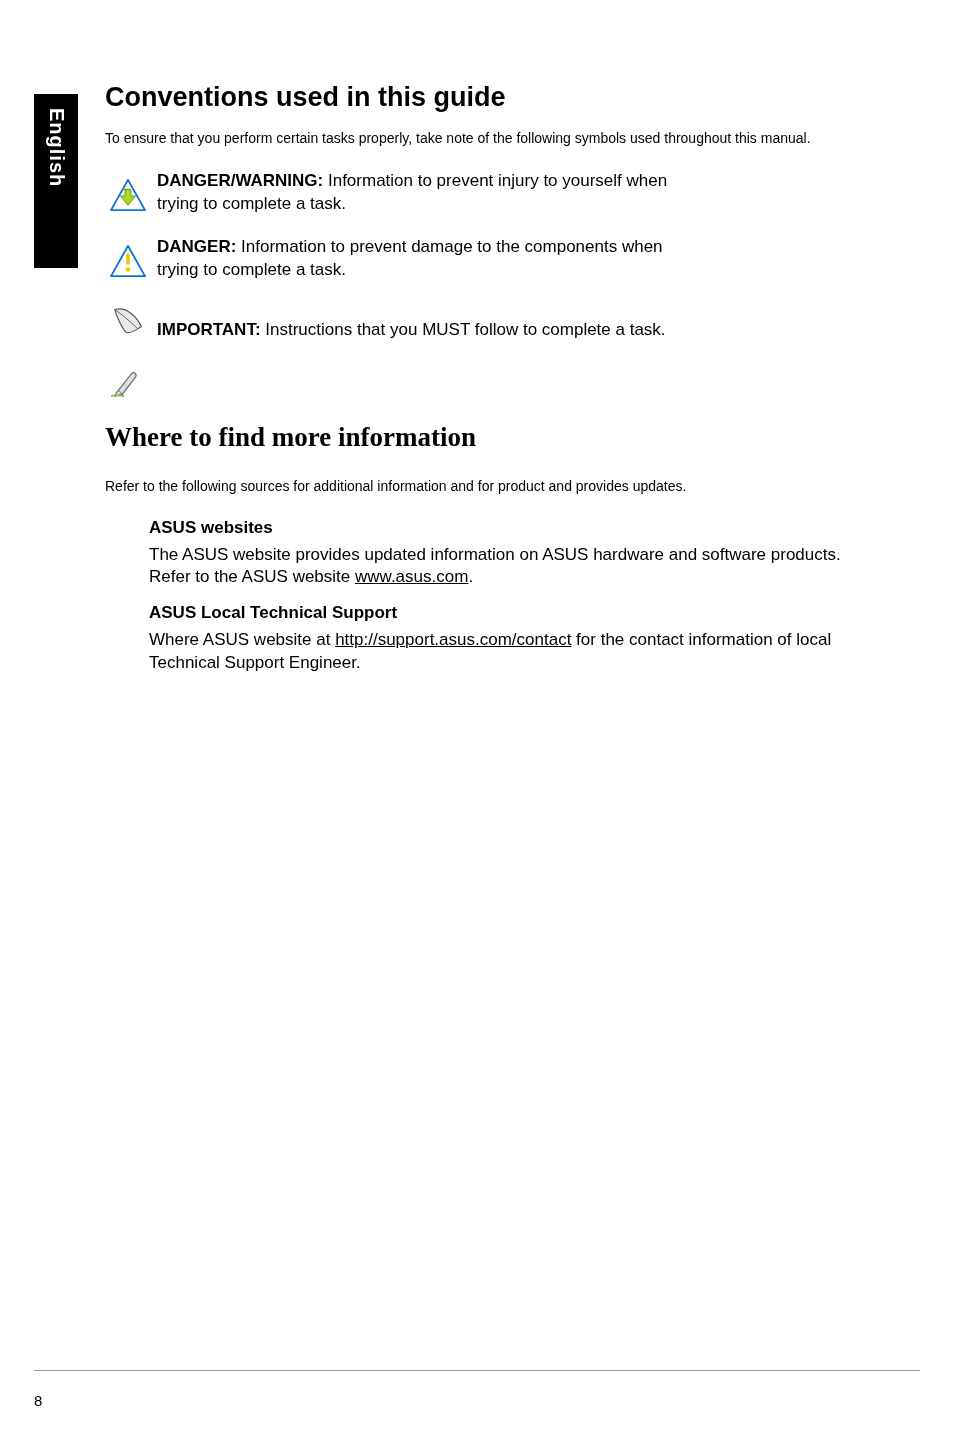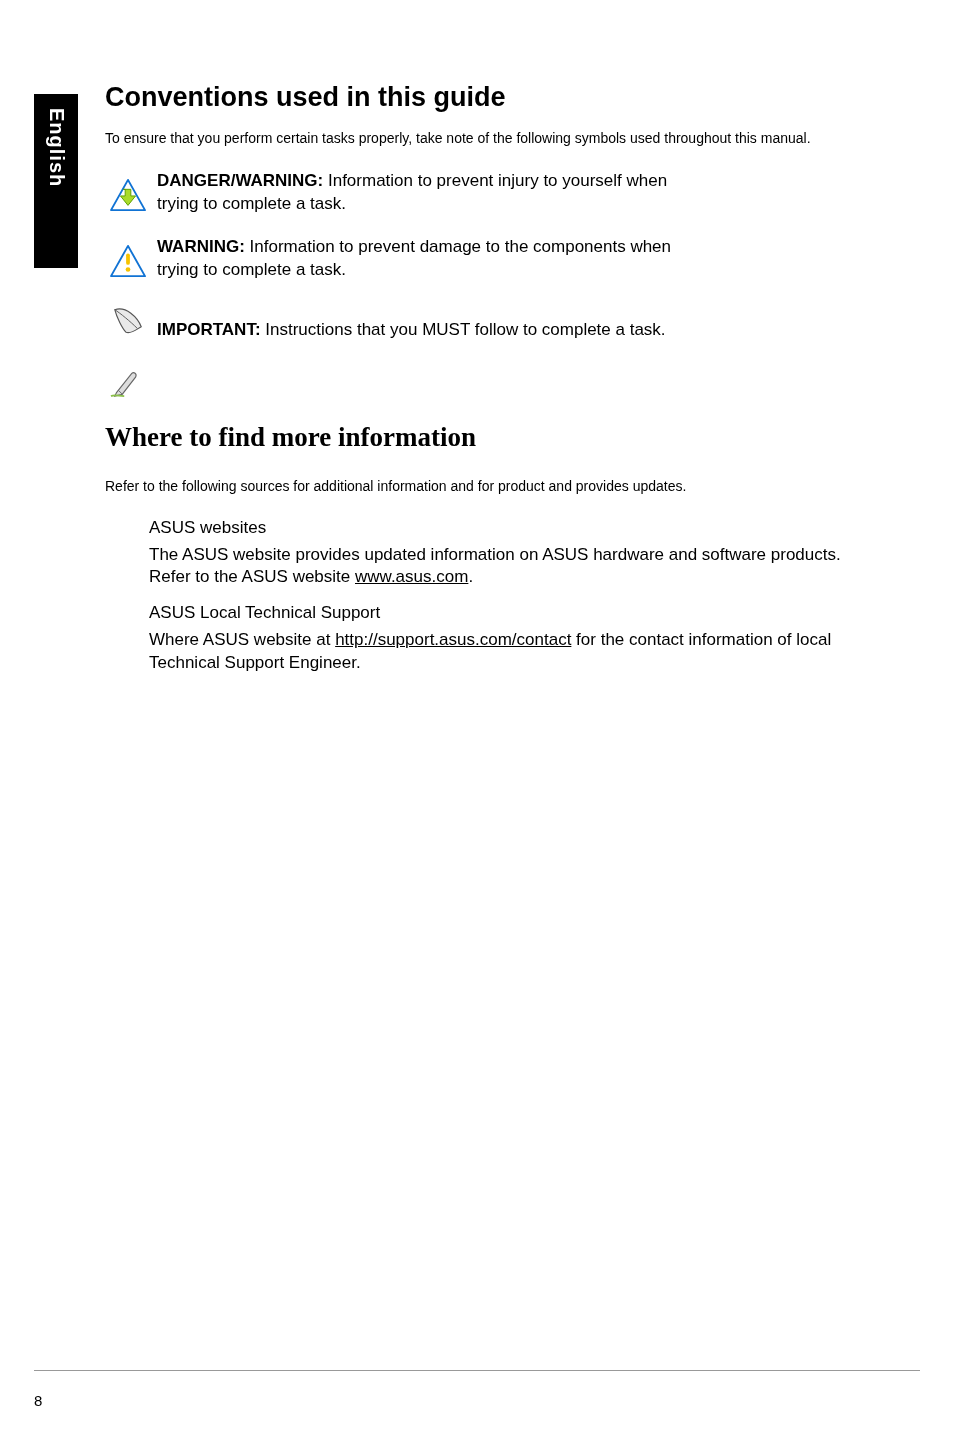--- a/index.html
+++ b/index.html
@@ -77,21 +77,21 @@
   h2.section-heading.second {
     margin-top: 12px;
     margin-bottom: 24px;
     font-family: Liberation Serif, serif;
   }
   .sub-block {
     padding-left: 44px;
     margin-top: 10px;
   }
   .sub-heading {
-    font-weight: normal;
+    font-weight: bold;
     font-size: 17px;
     margin-bottom: 6px;
   }
   .sub-body {
     font-size: 17px;
     line-height: 1.35;
     margin-bottom: 14px;
   }
   .underline { text-decoration: underline; }
   .footer-line {
@@ -135,21 +135,21 @@
 
   <div class="item-row">
     <div class="icon-col">
       <svg viewBox="0 0 40 36">
         <polygon points="20,2 38,34 2,34" fill="none" stroke="#1173d4" stroke-width="2" stroke-linejoin="round"></polygon>
         <rect x="18" y="10" width="4" height="12" rx="2" fill="#f6c300"></rect>
         <circle cx="20" cy="27" r="2.5" fill="#f6c300"></circle>
       </svg>
     </div>
     <div class="text-col">
-      <span class="bold-lead">WARNING:</span><span> Information to prevent damage to the components when trying to complete a task.</span>
+      <span class="bold-lead">DANGER:</span><span> Information to prevent damage to the components when trying to complete a task.</span>
     </div>
   </div>
 
   <div class="item-row">
     <div class="icon-col">
       <svg viewBox="0 0 40 36">
         <path d="M6 6 C18 2, 30 14, 34 24 C30 26, 24 32, 18 30 C14 26, 8 14, 6 6 Z" fill="#e9e9e9" stroke="#555" stroke-width="1.2"></path>
         <path d="M6 6 C12 10, 22 18, 30 26" fill="none" stroke="#555" stroke-width="1"></path>
       </svg>
     </div>

